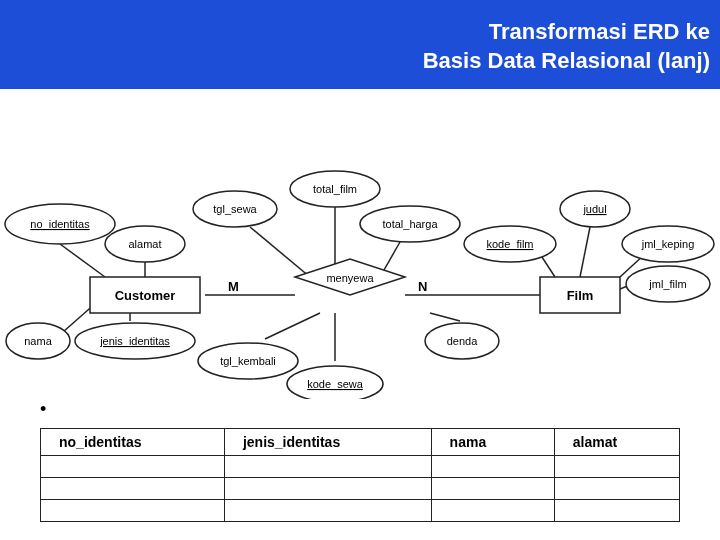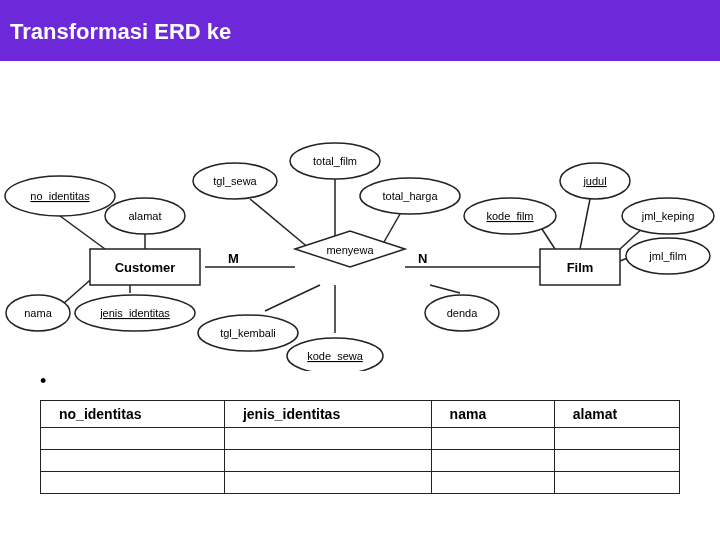--- a/index.html
+++ b/index.html
@@ -5,23 +5,23 @@
     * { box-sizing: border-box; margin: 0; padding: 0; }
     body {
       width: 720px;
       height: 540px;
       background: #fff;
       font-family: Arial, sans-serif;
       overflow: hidden;
     }
 
     .header {
-      background: #6d28d9;
+      background: #1d4ed8;
       color: white;
-      text-align: left;
+      text-align: right;
       padding: 18px 10px 14px;
       font-size: 22px;
       font-weight: bold;
       line-height: 1.3;
     }
 
     .diagram-area {
       position: relative;
       width: 720px;
       height: 310px;
@@ -69,20 +69,21 @@
     }
     .table-container tbody tr {
       height: 22px;
     }
   </style>
 </head>
 <body>
 
 <div class="header">
   <span>Transformasi ERD ke</span><br>
+  <span>Basis Data Relasional (lanj)</span>
 </div>
 
 <div class="diagram-area">
   <svg class="diagram-svg">
 
     <line x1="60" y1="155" x2="105" y2="188" stroke="#222" stroke-width="1.5"></line>
 
     <line x1="145" y1="173" x2="145" y2="188" stroke="#222" stroke-width="1.5"></line>
 
     <line x1="55" y1="250" x2="105" y2="206" stroke="#222" stroke-width="1.5"></line>

